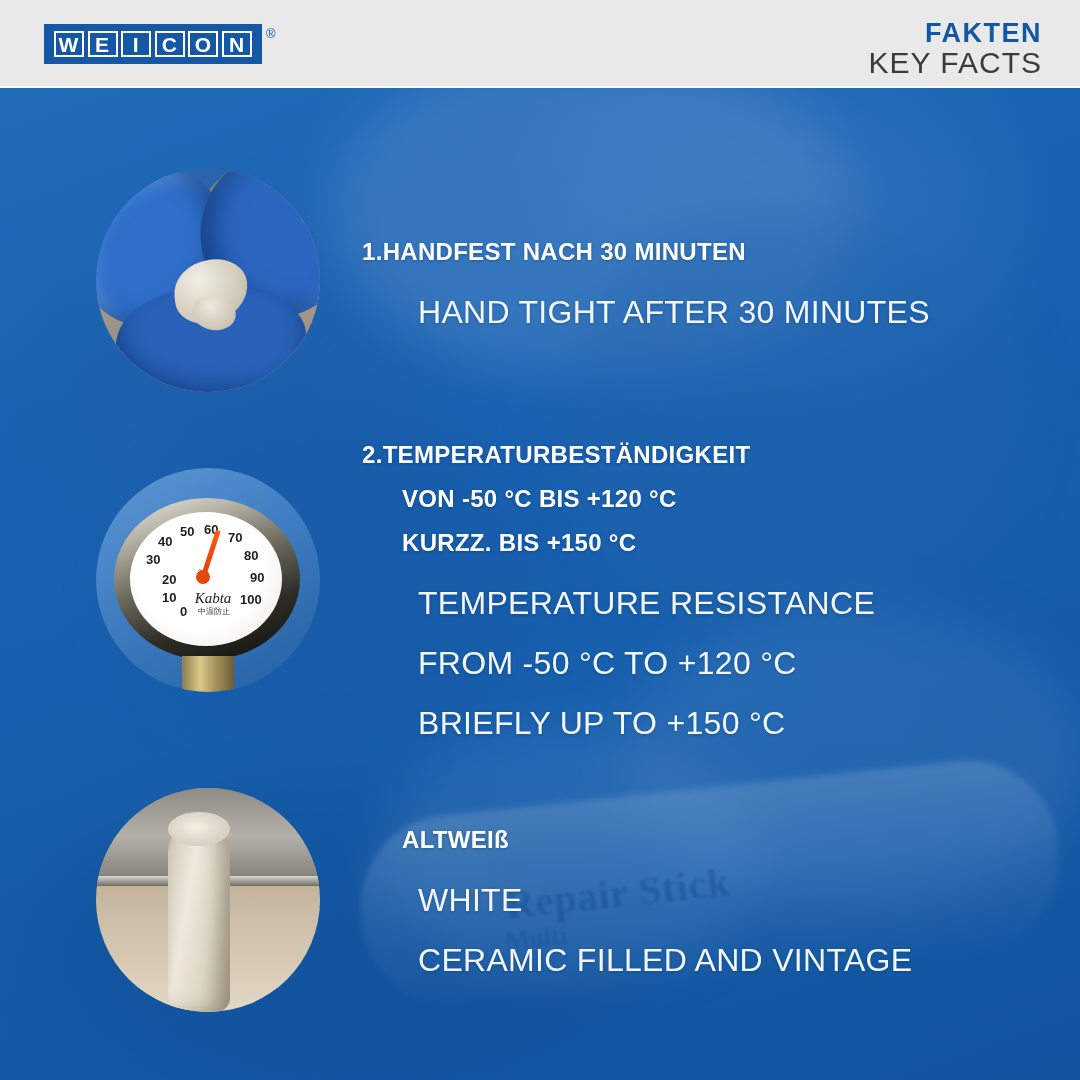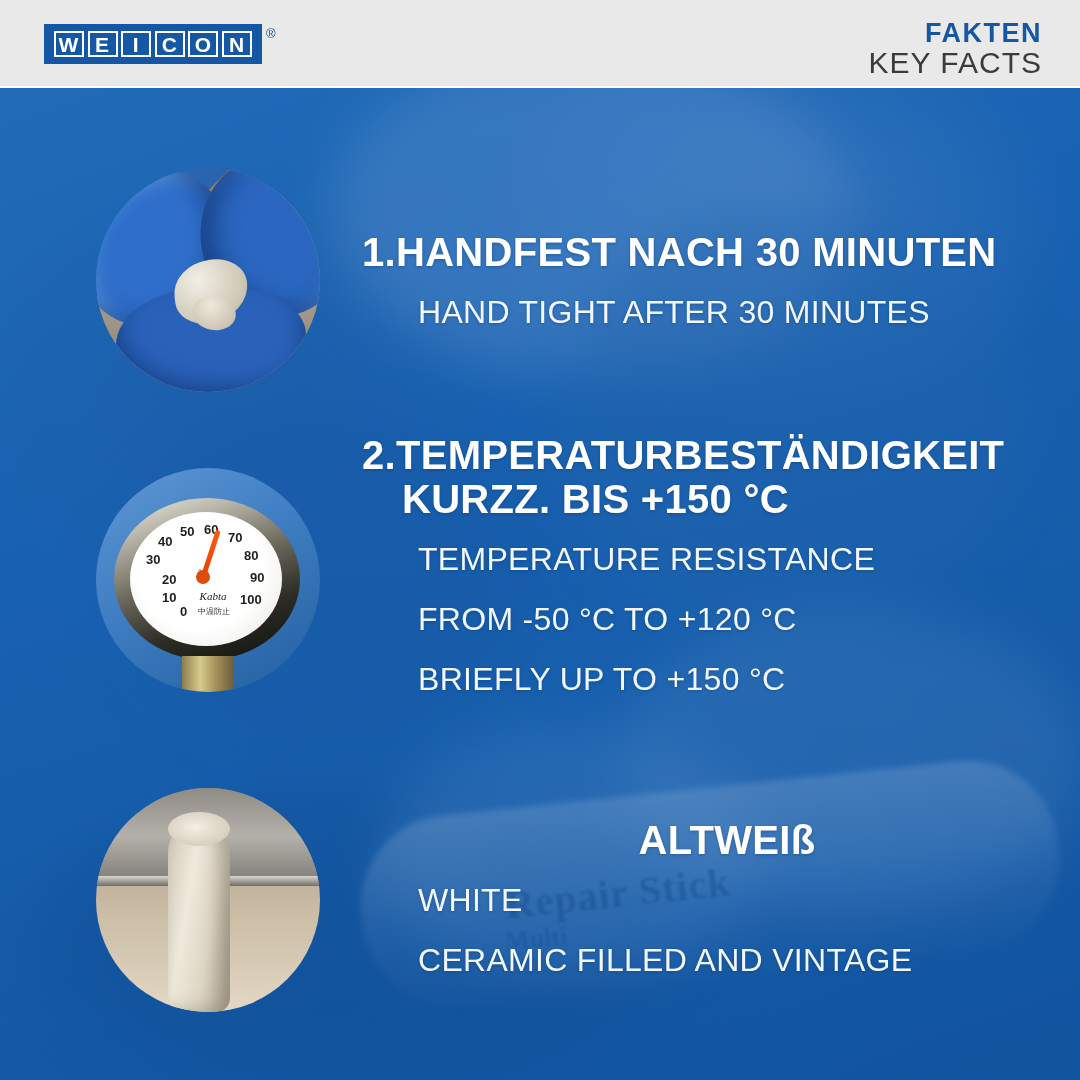--- a/index.html
+++ b/index.html
@@ -228,21 +228,21 @@
     left: 34px; top: 44px; width: 152px; height: 134px;
     color: #23231f;
     font-size: 12px;
     font-family: "Liberation Sans", sans-serif;
   }
   .t2-num { position: absolute; font-size: 13px; font-weight: bold; color: #1e1e1a; }
   .t2-c { position: absolute; left: 68px; top: 56px; font-size: 9px; color: #444; }
   .t2-brand {
     position: absolute; left: 44px; top: 78px; width: 78px;
     text-align: center; font-family: "Liberation Serif", serif;
-    font-style: italic; font-size: 11px; color: #1b1b18;
+    font-style: italic; font-size: 15px; color: #1b1b18;
   }
   .t2-sub {
     position: absolute; left: 34px; top: 94px; width: 100px;
     text-align: center; font-size: 8px; color: #3a3a33;
   }
   .t2-needle {
     position: absolute; left: 105px; top: 60px;
     width: 5px; height: 48px;
     background: linear-gradient(180deg, #ff5a14, #e63f06);
     transform-origin: 50% 100%;
@@ -284,21 +284,21 @@
     border-radius: 50%;
   }
 
   
   .txt {
     position: absolute;
     color: #ffffff;
   }
   .headline {
     font-weight: bold;
-    font-size: 40px;
+    font-size: 24px;
     line-height: 44px;
     letter-spacing: 0.3px;
     margin: 0;
     text-shadow: 0 1px 3px rgba(8,40,85,0.35);
   }
   .sub {
     font-weight: normal;
     font-size: 32px;
     line-height: 44px;
     letter-spacing: 0.3px;
@@ -389,34 +389,35 @@
       </div>
       <div class="t2-needle"></div>
       <div class="t2-hub"></div>
       <div class="t2-stem"></div>
     </div>
 
     <div class="txt block2">
       <div class="headline">
         <span class="num-hang">2.</span><span>TEMPERATURBESTÄNDIGKEIT</span>
       </div>
+      <div class="headline" style="padding-left:40px;">VON -50 °C BIS +120 °C</div>
       <div class="headline" style="padding-left:40px;">KURZZ. BIS +150 °C</div>
       <div class="sub" style="padding-left:40px;">TEMPERATURE RESISTANCE</div>
       <div class="sub" style="padding-left:40px;">FROM -50 °C TO +120 °C</div>
       <div class="sub" style="padding-left:40px;">BRIEFLY UP TO +150 °C</div>
     </div>
 
     <div class="thumb thumb3">
       <div class="t3-bg"></div>
       <div class="t3-metal"></div>
       <div class="t3-metal-edge"></div>
       <div class="t3-stick"></div>
       <div class="t3-stick-top"></div>
     </div>
 
     <div class="txt block3">
-      <div class="headline" style="padding-left:40px;text-align:center;">ALTWEIß</div>
+      <div class="headline" style="padding-left:40px;">ALTWEIß</div>
       <div class="sub" style="padding-left:40px;">WHITE</div>
       <div class="sub" style="padding-left:40px;">CERAMIC FILLED AND VINTAGE</div>
     </div>
 
   </div>
 </div>
 
 </body></html>

